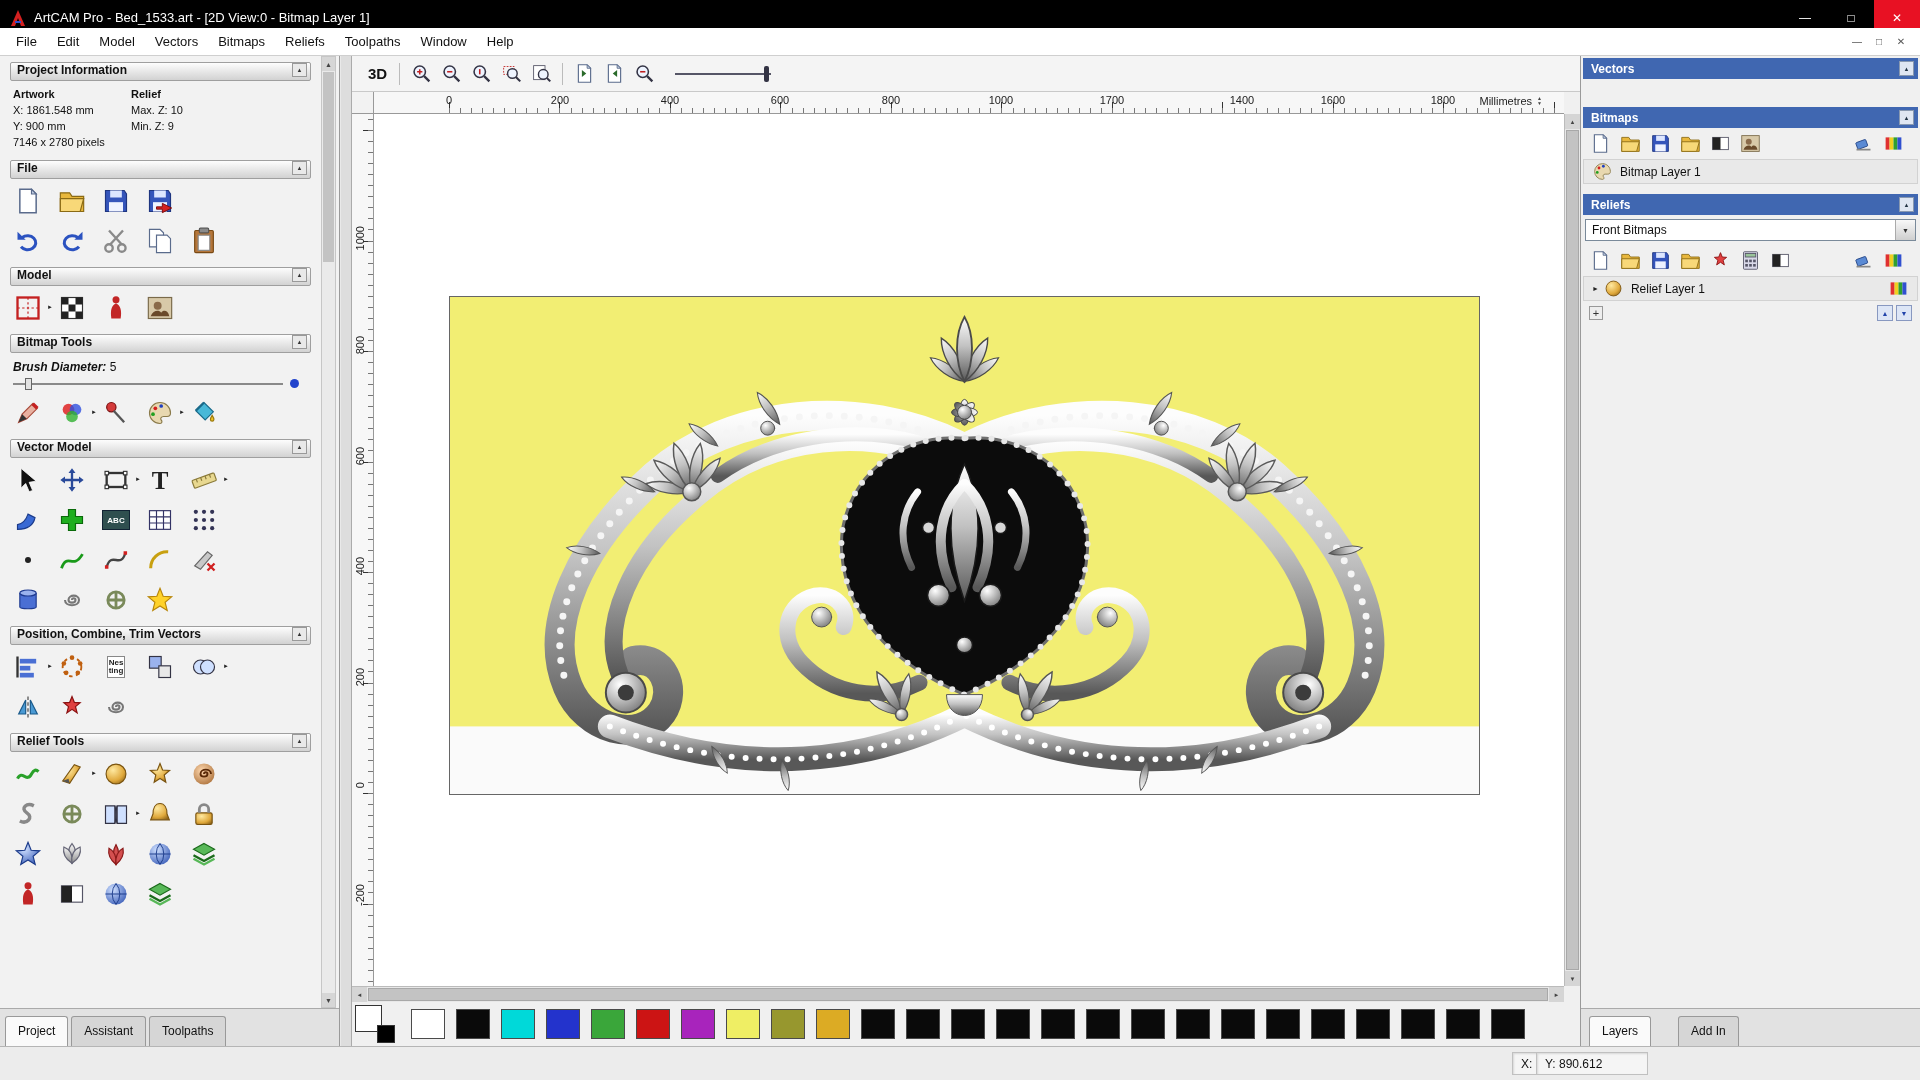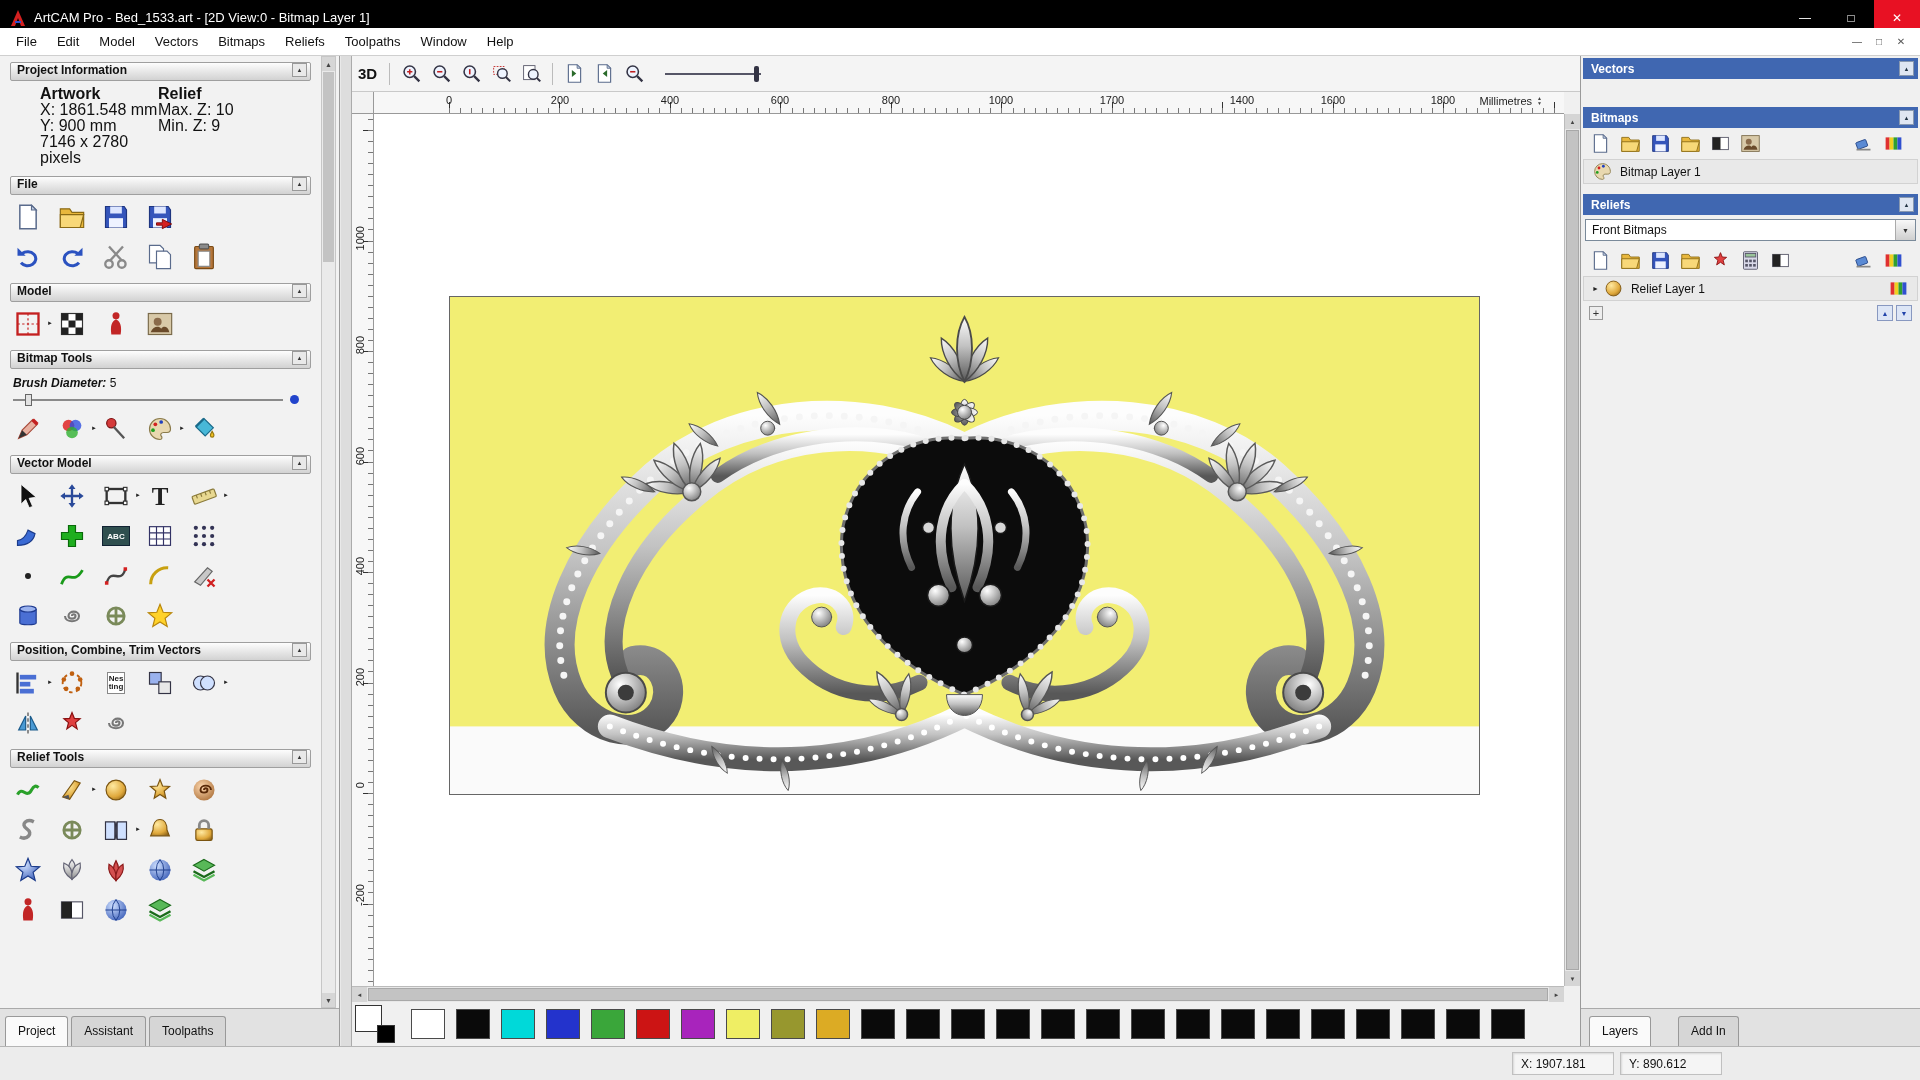--- a/index.html
+++ b/index.html
@@ -22,21 +22,21 @@
   
   .lp{position:absolute;top:56px;left:0;width:340px;bottom:34px;background:#f2f2f2;border-right:1px solid #9a9a9a;}
   .lp-content{position:absolute;top:0;left:0;right:20px;bottom:38px;overflow:hidden;}
   .lp-scrollbar{position:absolute;top:0;right:3px;width:15px;bottom:38px;background:#eaeaea;border:1px solid #c6c6c6;}
   .sb-btn{position:absolute;left:0;right:0;height:14px;background:#d6d6d6;color:#444;font-size:7px;display:flex;align-items:center;justify-content:center;}
   .sb-up{top:0}.sb-down{bottom:0}
   .sb-thumb{position:absolute;left:1px;right:1px;top:15px;height:190px;background:#c3c3c3;}
   .sech{height:19px;margin:6px 8px 2px 10px;background:linear-gradient(#fdfdfd,#d2d2d2);border:1px solid #9f9f9f;border-radius:2px;display:flex;align-items:flex-start;padding:0 3px 0 6px;gap:28px;}
   .sech-t{flex:1;font-size:12px;font-weight:bold;}
   .sech-up{width:15px;height:14px;border:1px solid #999;background:#e9e9e9;font-size:6px;display:flex;align-items:center;justify-content:center;color:#333;}
-  .pinfo{display:flex;padding:3px 0 4px 13px;line-height:16px;font-size:16px;margin-left:27px;}
+  .pinfo{display:flex;padding:3px 0 4px 13px;line-height:16px;font-size:11px;}
   .pi-col1{width:118px;}
   .pi-h{font-weight:bold;}
   .trow{display:flex;align-items:center;padding:5px 0 5px 13px;}
   .tool{position:relative;width:30px;height:30px;margin-right:14px;display:flex;align-items:center;justify-content:center;}
   .ic{width:28px;height:28px;}
   .ic-s{width:21px;height:21px;}
   .fly{position:absolute;right:-10px;top:11px;font-size:6px;color:#222;}
   .icon-abc{width:28px;height:20px;background:#2f4f4f;color:#fff;font-size:8px;font-weight:bold;display:flex;align-items:center;justify-content:center;border:1px solid #123;}
   .icon-T{font-family:"Liberation Serif",serif;font-size:25px;font-weight:bold;color:#222;line-height:25px;}
   .icon-nes{font-size:8px;font-weight:bold;line-height:8px;text-align:center;color:#222;border:1px solid #888;padding:2px 1px;background:#fff;}
@@ -48,21 +48,21 @@
   .bd-handle{position:absolute;top:1px;left:12px;width:7px;height:12px;background:#e2e2e2;border:1px solid #666;}
   .bd-dot{position:absolute;top:2px;right:0;width:9px;height:9px;border-radius:50%;background:#2244cc;}
   .lp-tabs{position:absolute;bottom:0;left:0;right:0;height:38px;background:#e2e2e2;border-top:1px solid #aaa;display:flex;align-items:flex-end;padding-left:5px;}
   .tab{height:30px;padding:7px 12px;border:1px solid #999;border-bottom:none;background:#d6d6d6;margin-right:3px;border-radius:3px 3px 0 0;font-size:12px;}
   .tab.active{background:#fafafa;}
 
   .splitter{position:absolute;top:56px;bottom:34px;left:341px;width:11px;background:#dddddd;border-right:1px solid #ababab;}
 
   
   .center{position:absolute;top:56px;left:352px;width:1228px;bottom:34px;background:#f0f0f0;}
-  .c-toolbar{position:absolute;top:0;left:0;right:0;height:36px;background:#f4f4f4;border-bottom:1px solid #c9c9c9;display:flex;align-items:center;padding-left:0;}
+  .c-toolbar{position:absolute;top:0;left:0;right:0;height:36px;background:#f4f4f4;border-bottom:1px solid #c9c9c9;display:flex;align-items:center;padding-left:10px;}
   .t3d{font-weight:bold;font-size:15px;padding:1px 6px;}
   .tsep{width:1px;height:22px;background:#bbb;margin:0 6px;}
   .tbtn{width:28px;height:28px;display:flex;align-items:center;justify-content:center;margin:0 1px;}
   .tslider{position:relative;width:96px;height:20px;margin-left:16px;}
   .ts-track{position:absolute;top:9px;left:0;right:0;height:2px;background:#556;}
   .ts-handle{position:absolute;top:2px;right:2px;width:5px;height:16px;background:#334;border-radius:2px;}
   .c-corner{position:absolute;top:36px;left:0;width:22px;height:22px;background:#f2f2f2;border-bottom:1px solid #999;border-right:1px solid #999;}
   .c-hruler{position:absolute;top:36px;left:22px;right:16px;height:22px;background:#f7f7f7;border-bottom:1px solid #999;
     background-image:repeating-linear-gradient(90deg,#777 0 1px,transparent 1px 11.05px),repeating-linear-gradient(90deg,#333 0 1px,transparent 1px 110.5px);
     background-size:100% 5px,100% 11px;background-position:75px 100%,75px 100%;background-repeat:no-repeat;}
@@ -1233,14 +1233,14 @@
   </div>
 
   <div class="rp-tabs">
     <div class="tab active">Layers</div>
     <div class="tab">Add In</div>
   </div>
 </div>
 
 <div class="statusbar">
   <div class="st-cell" style="left:1512px;width:102px">X: 1907.181</div>
-  <div class="st-cell" style="left:1620px;width:102px">Y: 890.612</div>
+  <div class="st-cell" style="left:1536px;width:112px">Y: 890.612</div>
 </div>
 
 </body></html>

